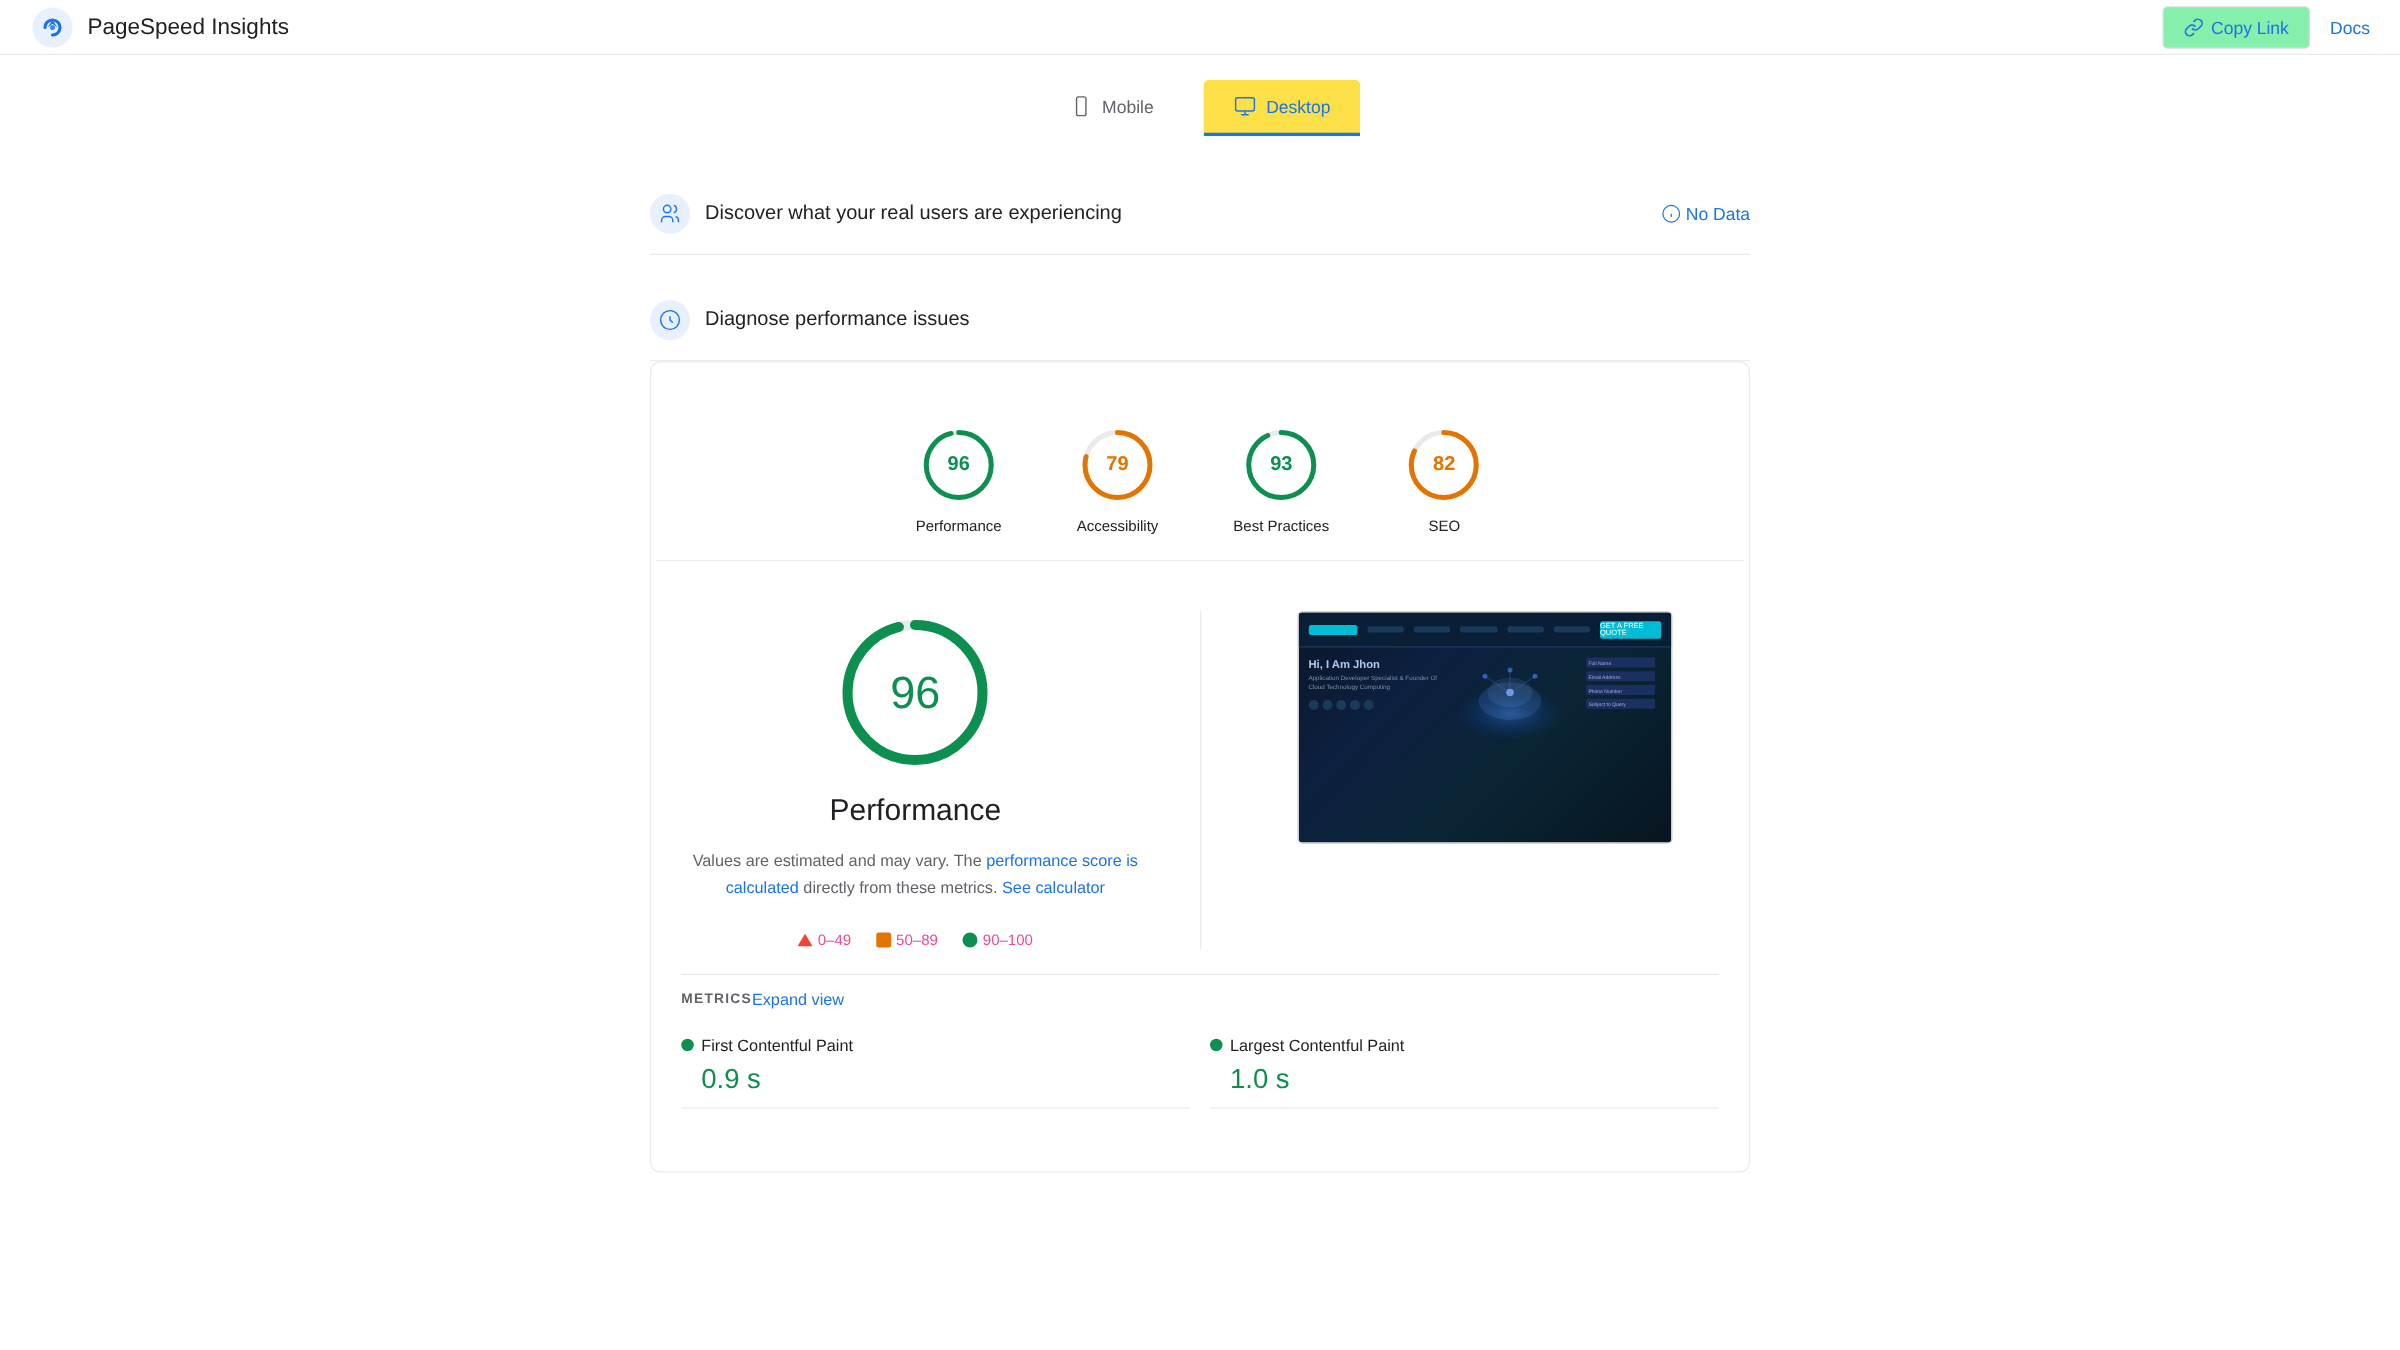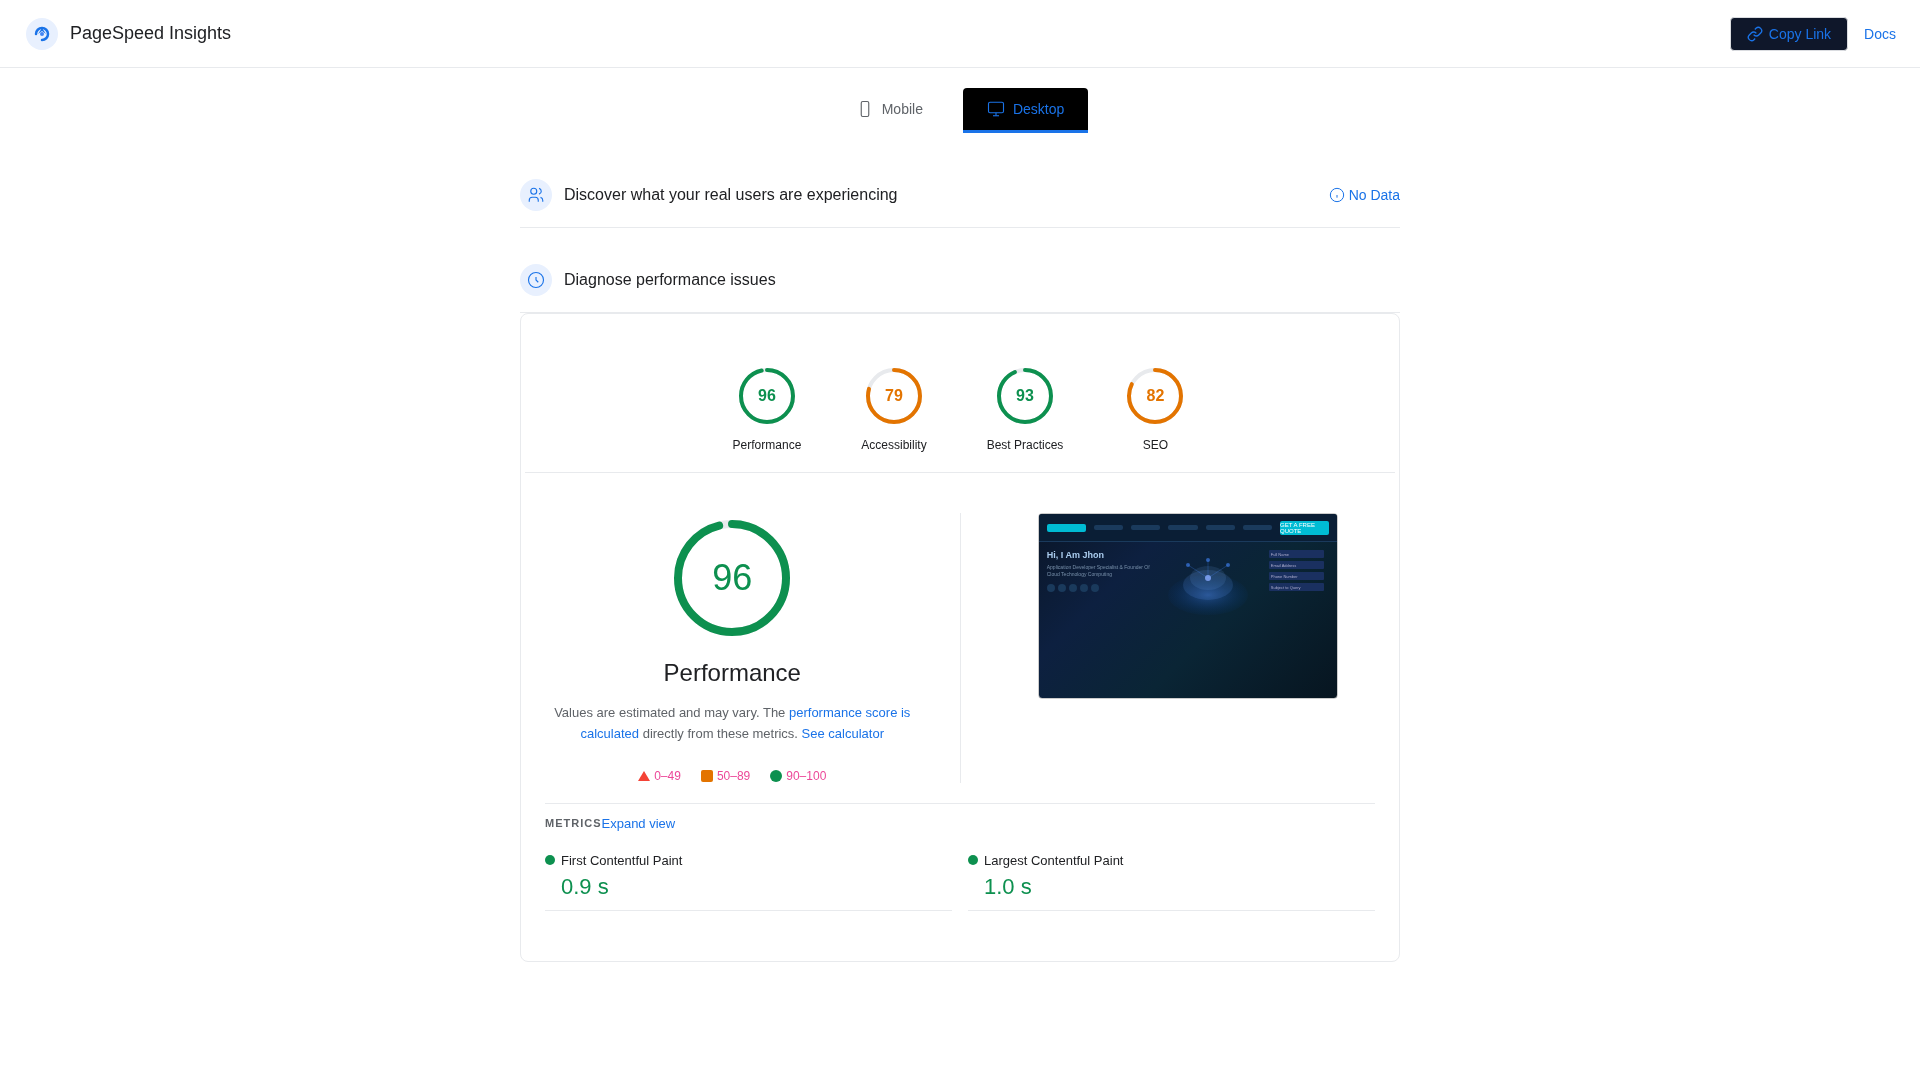--- a/index.html
+++ b/index.html
@@ -5,21 +5,21 @@
     * { box-sizing: border-box; margin: 0; padding: 0; }
     body { font-family: 'Google Sans', Arial, sans-serif; background: #fff; color: #202124; font-size: 14px; }
 
     
     .header {
       display: flex;
       align-items: center;
       justify-content: space-between;
       padding: 10px 24px;
       border-bottom: 1px solid #e8eaed;
-      height: 68px;
+      height: 44px;
     }
     .header-left {
       display: flex;
       align-items: center;
       gap: 10px;
     }
     .header-logo {
       width: 36px;
       height: 36px;
     }
@@ -33,21 +33,21 @@
       align-items: center;
       gap: 16px;
     }
     .copy-link-btn {
       display: flex;
       align-items: center;
       gap: 6px;
       border: 1px solid #dadce0;
       border-radius: 4px;
       padding: 8px 16px;
-      background: #0f172a;
+      background: #86efac;
       color: #1a73e8;
       font-size: 14px;
       cursor: pointer;
     }
     .docs-link {
       color: #1a73e8;
       font-size: 14px;
       text-decoration: none;
       cursor: pointer;
     }
@@ -73,21 +73,21 @@
       padding: 12px 24px;
       cursor: pointer;
       border-bottom: 3px solid transparent;
       color: #5f6368;
       font-size: 14px;
       font-weight: 500;
     }
     .tab.active {
       color: #1a73e8;
       border-bottom: 3px solid #1a73e8;
-      background: #000000;
+      background: #fde047;
       border-radius: 4px 4px 0 0;
     }
 
     
     .section {
       margin-bottom: 20px;
       padding: 0 10px;
     }
     .section-header {
       display: flex;

